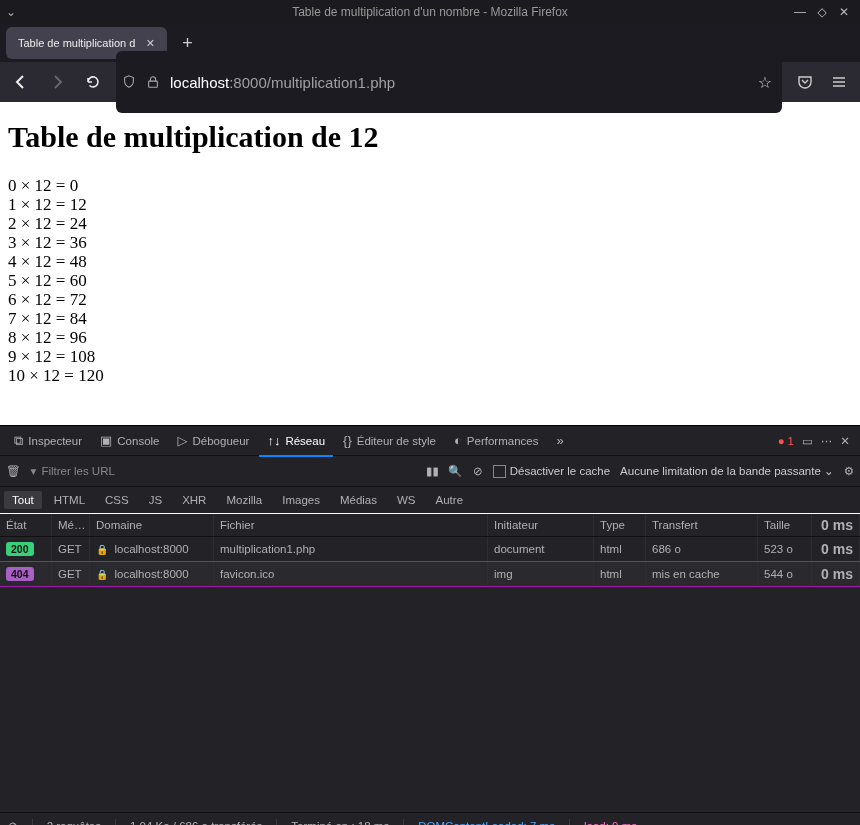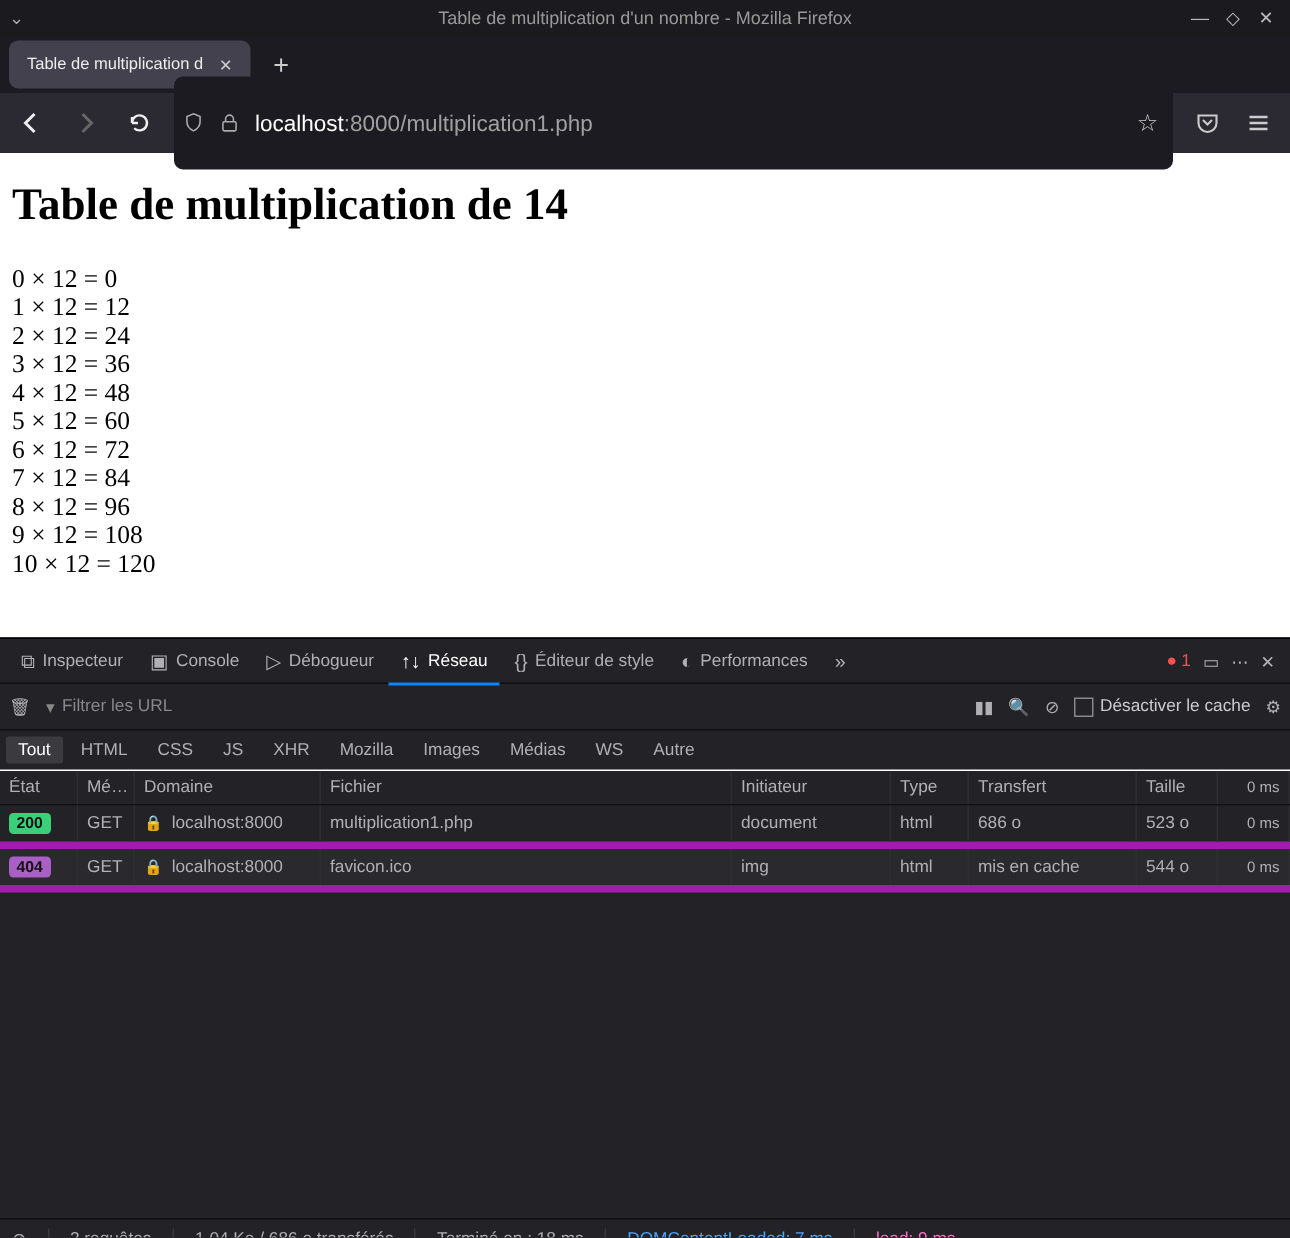--- a/index.html
+++ b/index.html
@@ -45,33 +45,33 @@
   .net-toolbar .chk{display:flex;align-items:flex-start;gap:4px;color:#ccc}
   .net-toolbar .chkbox{width:11px;height:11px;border:1px solid #888;display:inline-block}
   .throttle{color:#ccc}
   
   .net-filters{height:26px;display:flex;align-items:center;border-bottom:1px solid #ffffff;padding:0 4px;gap:4px}
   .chip{padding:3px 8px;color:#b1b1b3;border-radius:2px}
   .chip.active{background:#3a3a3f;color:#fff}
   
   .net-table{flex:1;overflow:hidden;font-size:11.5px}
   .nt-head{display:flex;height:22px;align-items:center;background:#232327;border-bottom:1px solid #111;color:#b1b1b3}
-  .nt-row{display:flex;height:24px;align-items:center;border-bottom:5px solid #a21caf}
+  .nt-row{display:flex;height:24px;align-items:center;border-bottom:1px solid #a21caf}
   .nt-row.even{background:#232327}
   .nt-row.odd{background:#2a2a2e}
   .c{padding:0 6px;overflow:hidden;white-space:nowrap;box-sizing:border-box;border-right:1px solid #2e2e32;height:100%;display:flex;align-items:center}
   .c-status{width:52px}
   .c-method{width:38px}
   .c-domain{width:124px;gap:6px}
   .c-file{width:274px}
   .c-init{width:106px}
   .c-type{width:52px}
   .c-transfer{width:112px}
   .c-size{width:54px}
-  .c-time{flex:1;justify-content:flex-end;font-weight:normal;color:#b1b1b3;font-size:10px}
+  .c-time{flex:1;justify-content:flex-end;font-weight:bold;color:#b1b1b3;font-size:14px}
   .status-badge{padding:1px 5px;border-radius:3px;font-size:10.5px;font-weight:bold;color:#111}
   .st-200{background:#3ad07a}
   .st-404{background:#a95fc3}
   .lockmini{color:#888;font-size:10px}
   
   .dt-status{height:26px;border-top:1px solid #111;display:flex;align-items:center;padding:0 8px;gap:14px;color:#b1b1b3;font-size:11.5px}
   .dt-status .sep{width:1px;height:14px;background:#3a3a3f}
   .dcl{color:#4aa8ff}
   .load{color:#ff6ec7}
   svg{display:block}
@@ -139,21 +139,21 @@
     </div>
     <div class="nav-btn">
       <svg width="16" height="16" viewBox="0 0 16 16">
           <path d="M2 4h12M2 8h12M2 12h12" stroke="#ccc" stroke-width="1.6"></path>
         </svg>
     </div>
   </div>
 </div>
 
 <div class="viewport">
-  <h1>Table de multiplication de 14</h1>
+  <h1>Table de multiplication de 12</h1>
   <div id="mult-lines">
       <div class="row">0 × 12 = 0</div>
       <div class="row">1 × 12 = 12</div>
       <div class="row">2 × 12 = 24</div>
       <div class="row">3 × 12 = 36</div>
       <div class="row">4 × 12 = 48</div>
       <div class="row">5 × 12 = 60</div>
       <div class="row">6 × 12 = 72</div>
       <div class="row">7 × 12 = 84</div>
       <div class="row">8 × 12 = 96</div>
@@ -209,20 +209,21 @@
         <span textcontent="Filtrer les URL">Filtrer les URL</span>
       </span>
     <div class="right">
       <span>▮▮</span>
       <span>🔍</span>
       <span>⊘</span>
       <span class="chk">
           <span class="chkbox"></span>
           <span>Désactiver le cache</span>
         </span>
+      <span class="throttle"><span>Aucune limitation de la bande passante</span> <span>⌄</span></span>
       <span>⚙</span>
     </div>
   </div>
 
   <div class="net-filters">
     <span class="chip active">Tout</span>
     <span class="chip">HTML</span>
     <span class="chip">CSS</span>
     <span class="chip">JS</span>
     <span class="chip">XHR</span>

